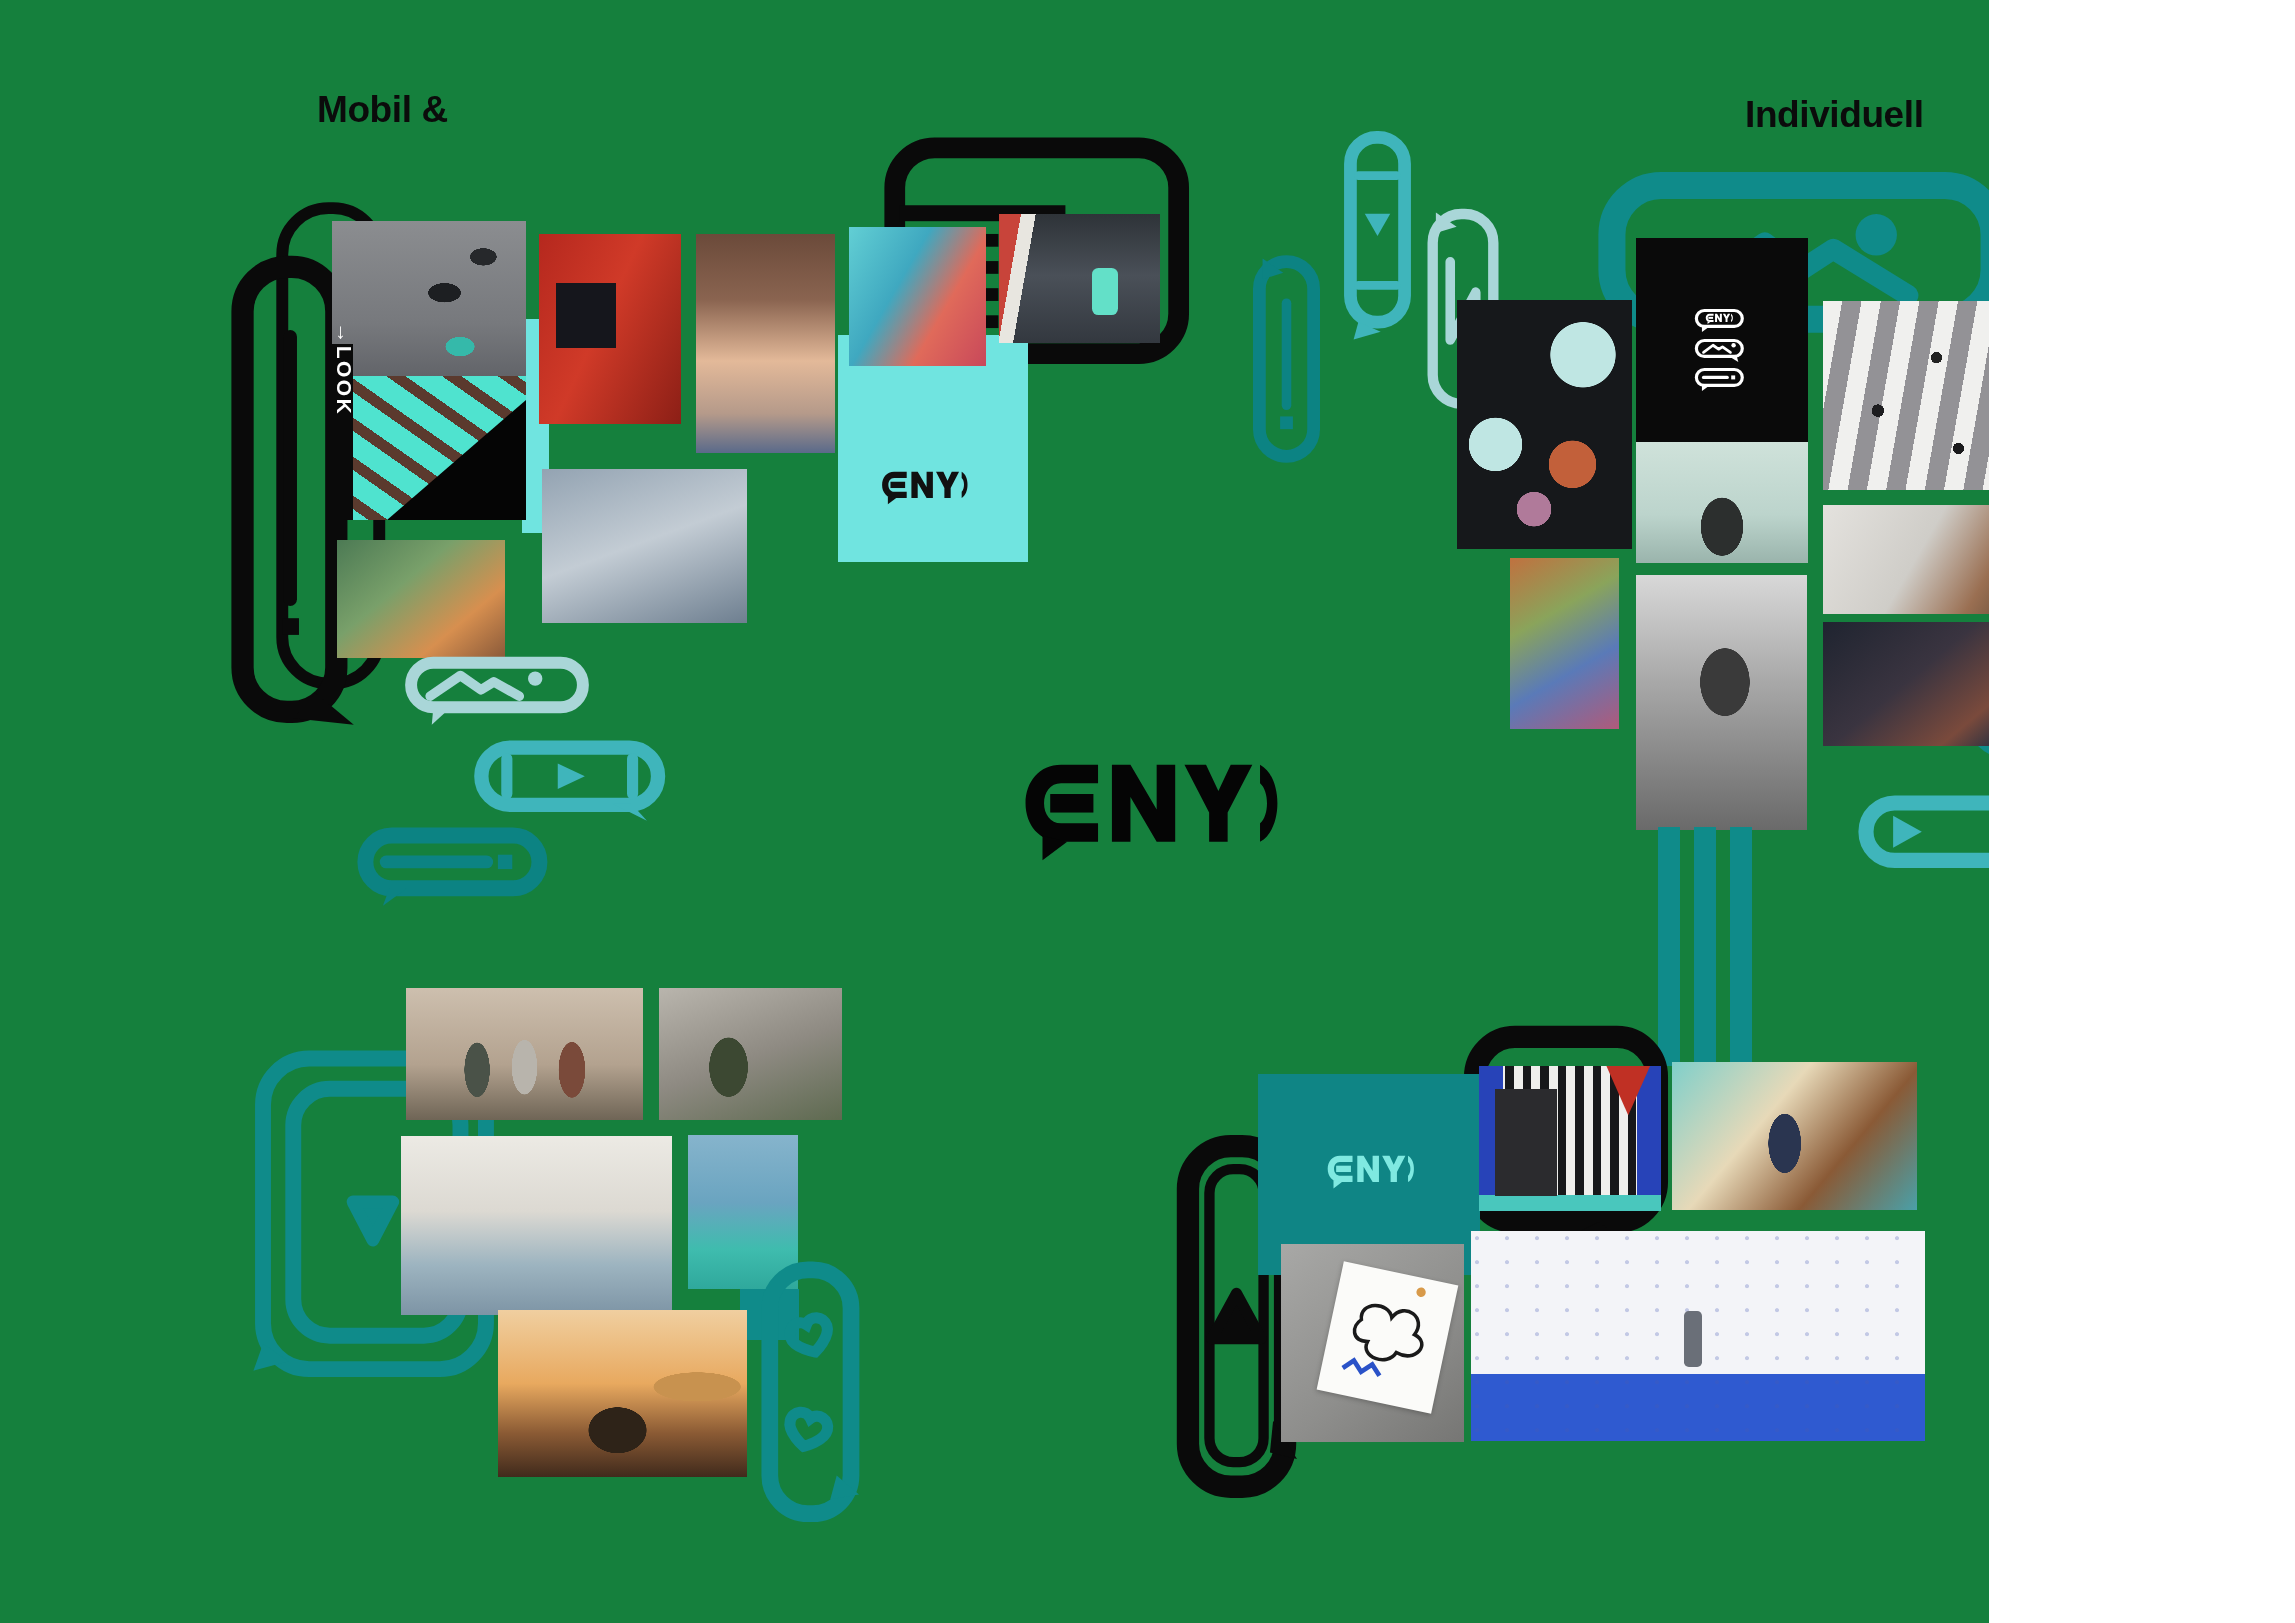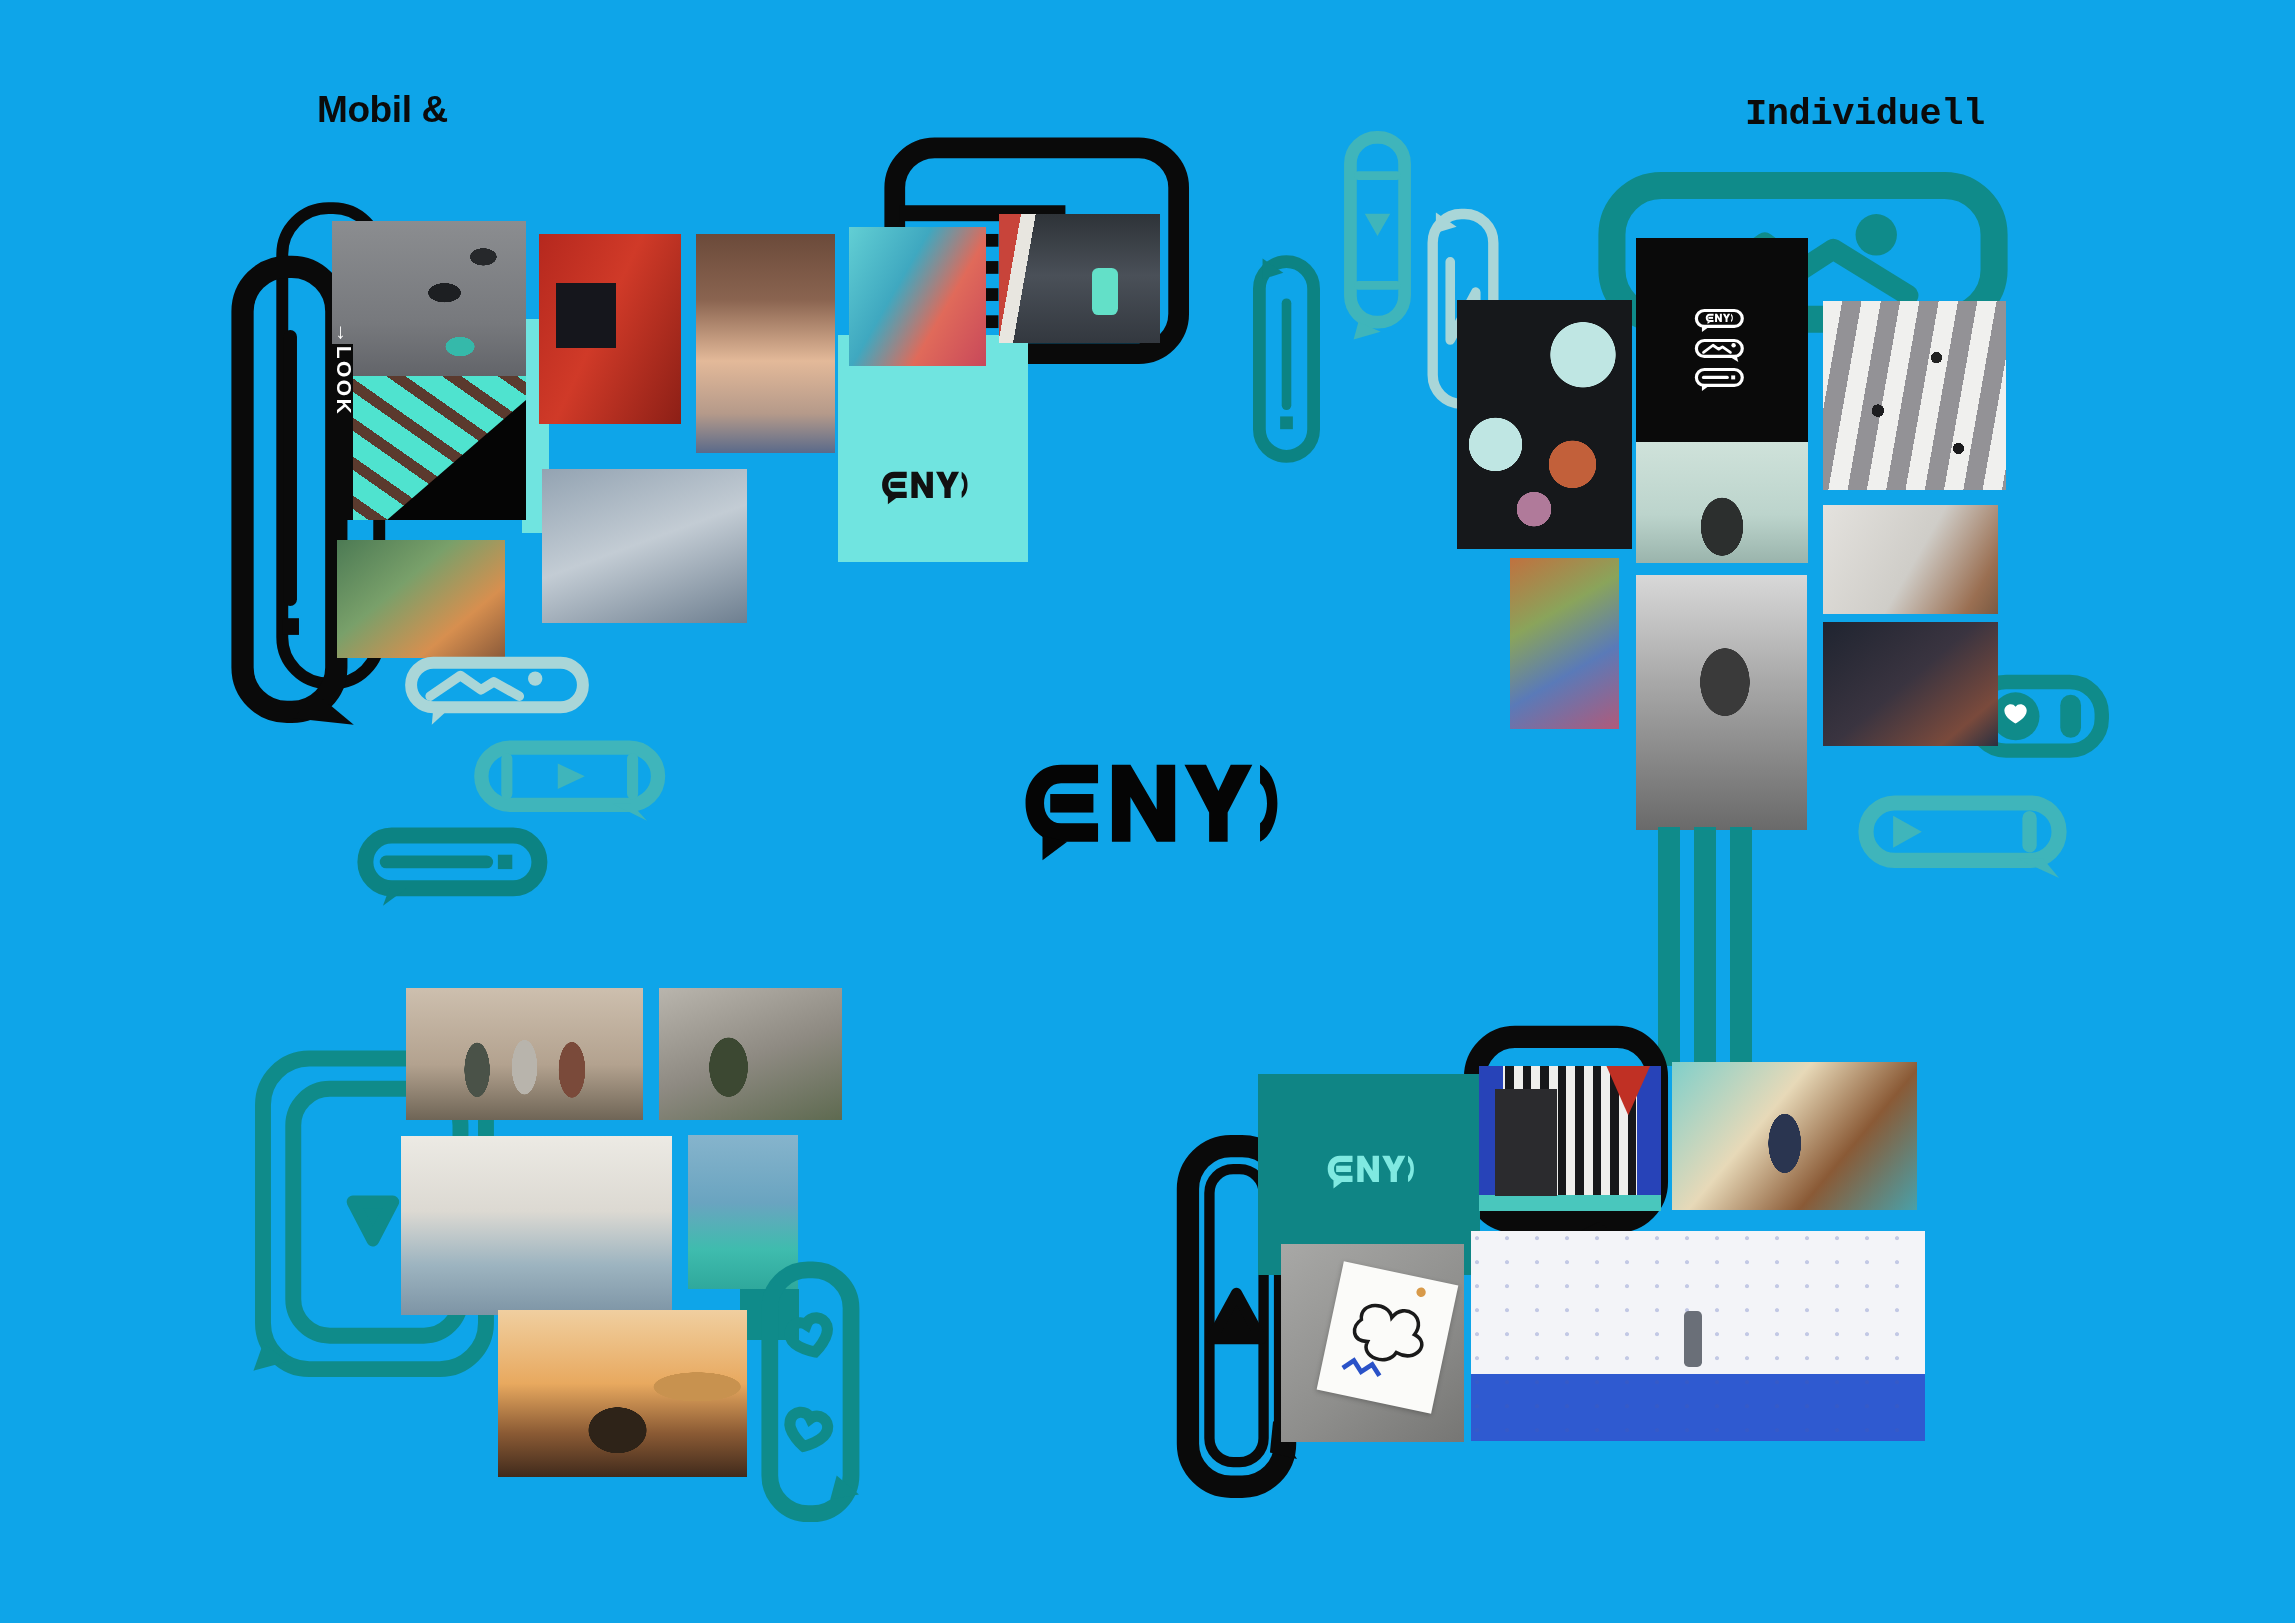--- a/index.html
+++ b/index.html
@@ -1,25 +1,25 @@
 <!DOCTYPE html>
 <html style="font-size:12.8px"><head>
 <meta charset="utf-8">
 <style>
   html,body{margin:0;padding:0;background:#fff;}
-  #canvas{position:relative;width:2295px;height:1624px;background:#0ea5e9;overflow:hidden;
+  #canvas{position:relative;width:1989px;height:1624px;background:#15803d;overflow:hidden;
           font-family:"Liberation Sans",sans-serif;}
   .abs{position:absolute;}
   .label{font-weight:700;color:#0b0b0b;font-size:37px;line-height:41px;letter-spacing:-0.4px;}
   .ph{position:absolute;}
   svg{display:block;overflow:visible;}
 
   
   #label-tl{left:317px;top:89px;width:367px;}
-  #label-tr{left:1745px;top:94px;width:367px;font-family:Liberation Mono, monospace;}
+  #label-tr{left:1745px;top:94px;width:367px;}
   #label-bl{left:298px;top:1468px;width:367px;}
   #label-br{left:1610px;top:1463px;width:335px;text-align:center;}
 
   
   .p-street{left:332px;top:221px;width:194px;height:299px;
     background:
       radial-gradient(ellipse 27px 16px at 58% 24%, #1d1f22 60%, rgba(0,0,0,0) 61%),
       radial-gradient(ellipse 22px 14.3px at 78% 12%, #26282b 60%, rgba(0,0,0,0) 61%),
       radial-gradient(ellipse 24px 16px at 66% 42%, #35b9aa 60%, rgba(0,0,0,0) 61%),
       linear-gradient(180deg,#8b8d90 0%,#77797d 34%,#626469 52%, rgba(0,0,0,0) 52%),

